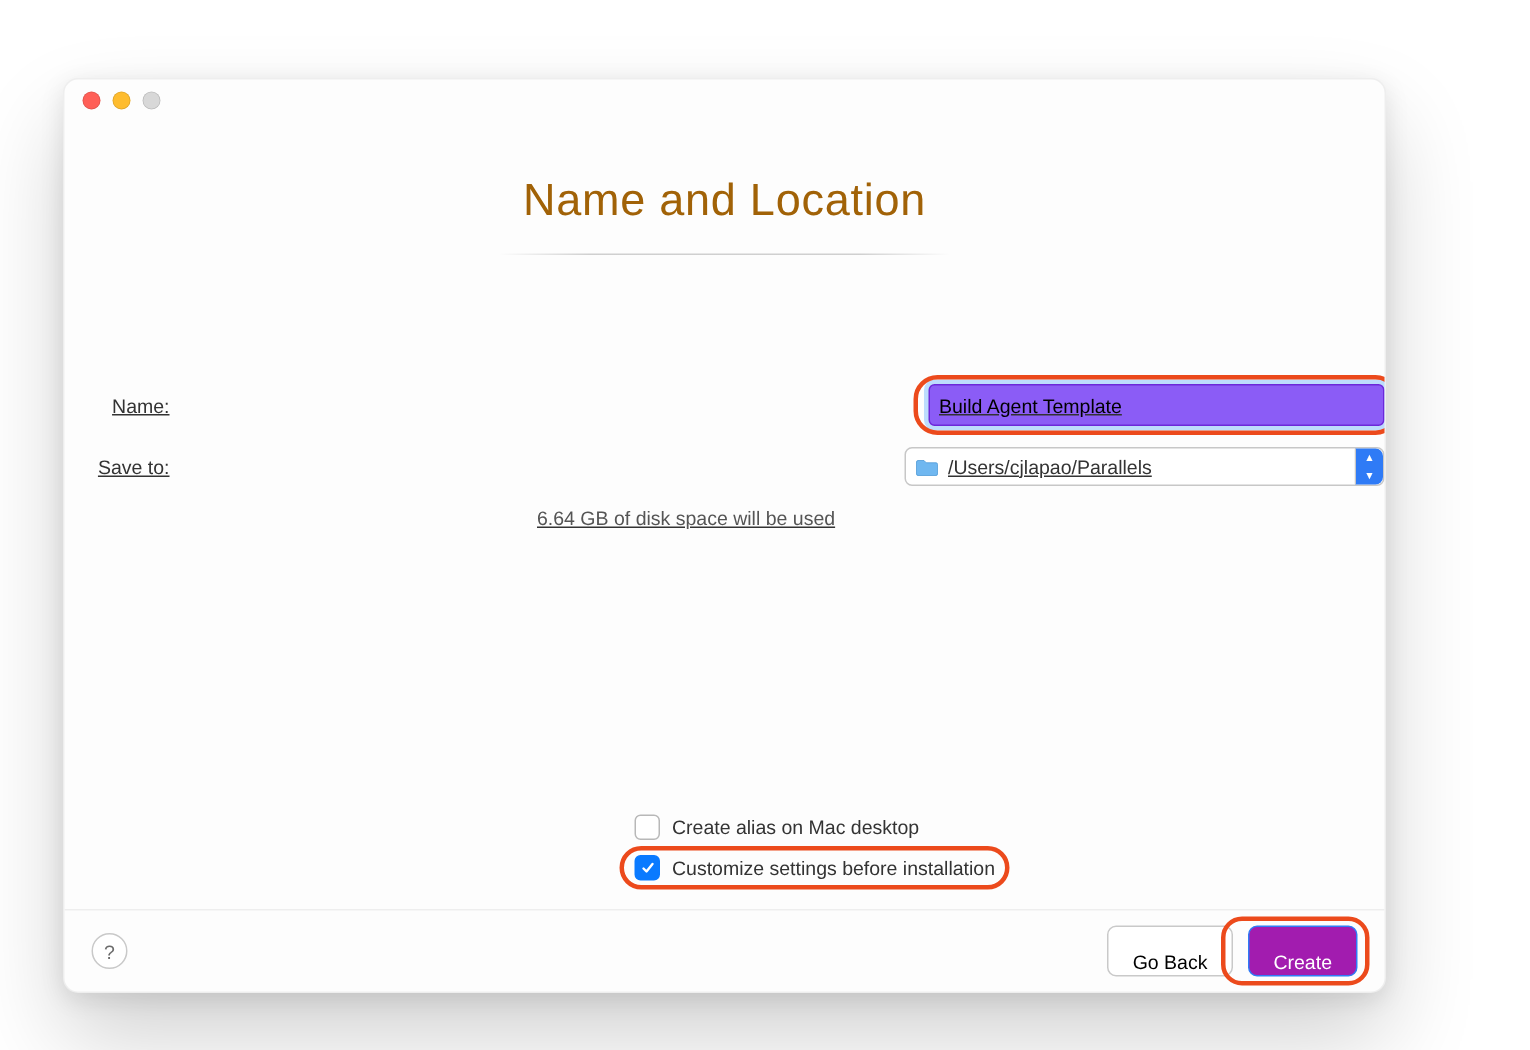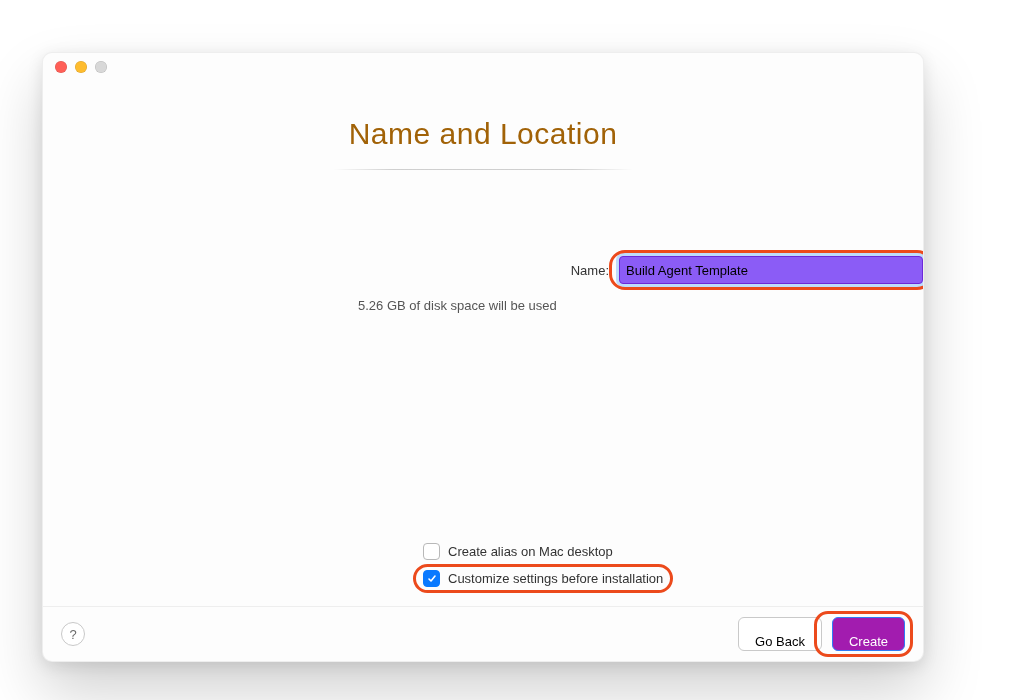--- a/index.html
+++ b/index.html
@@ -58,22 +58,23 @@
     background: linear-gradient(to right, rgba(0,0,0,0) 0%, rgba(0,0,0,0.18) 20%, rgba(0,0,0,0.18) 80%, rgba(0,0,0,0) 100%);
     margin: 0 auto;
   }
 
   .form-area {
     margin-top: 86px;
   }
   .row {
     display: flex;
     align-items: center;
-    justify-content: flex-end;
+    justify-content: space-between;
     margin-bottom: 14px;
+    text-decoration: underline;
   }
   .row-label {
     width: 70px;
     text-align: right;
     margin-right: 10px;
     color: #333;
   }
 
   .highlight-oval {
     position: relative;
@@ -242,24 +243,39 @@
 
   <div class="form-area">
 
     <div class="row">
       <span class="row-label">Name:</span>
       <span class="highlight-oval">
         <input type="text" class="name-input" value="Build Agent Template" style="">
       </span>
     </div>
 
+    <div class="row">
+      <span class="row-label">Save to:</span>
+      <div class="combo">
+        <span class="folder">
+          <svg viewBox="0 0 16 13" width="16" height="13">
+            <path d="M1 3 a1 1 0 0 1 1-1 h4 l1.5 1.5 H14 a1 1 0 0 1 1 1 V11 a1 1 0 0 1 -1 1 H2 a1 1 0 0 1 -1 -1 Z" fill="#6fb7f0" stroke="#4a97d6" stroke-width="0.5"></path>
+          </svg>
+        </span>
+        <span>/Users/cjlapao/Parallels</span>
+        <div class="stepper">
+          <div>▲</div>
+          <div>▼</div>
+        </div>
+      </div>
+    </div>
 
     <div class="row">
       <div class="center-fixed">
-        <div class="disk-note">5.26 GB of disk space will be used</div>
+        <div class="disk-note">6.64 GB of disk space will be used</div>
       </div>
     </div>
 
   </div>
 
   <div class="checks-area">
     <label class="check-row">
       <span class="mac-checkbox">
         
       </span>

